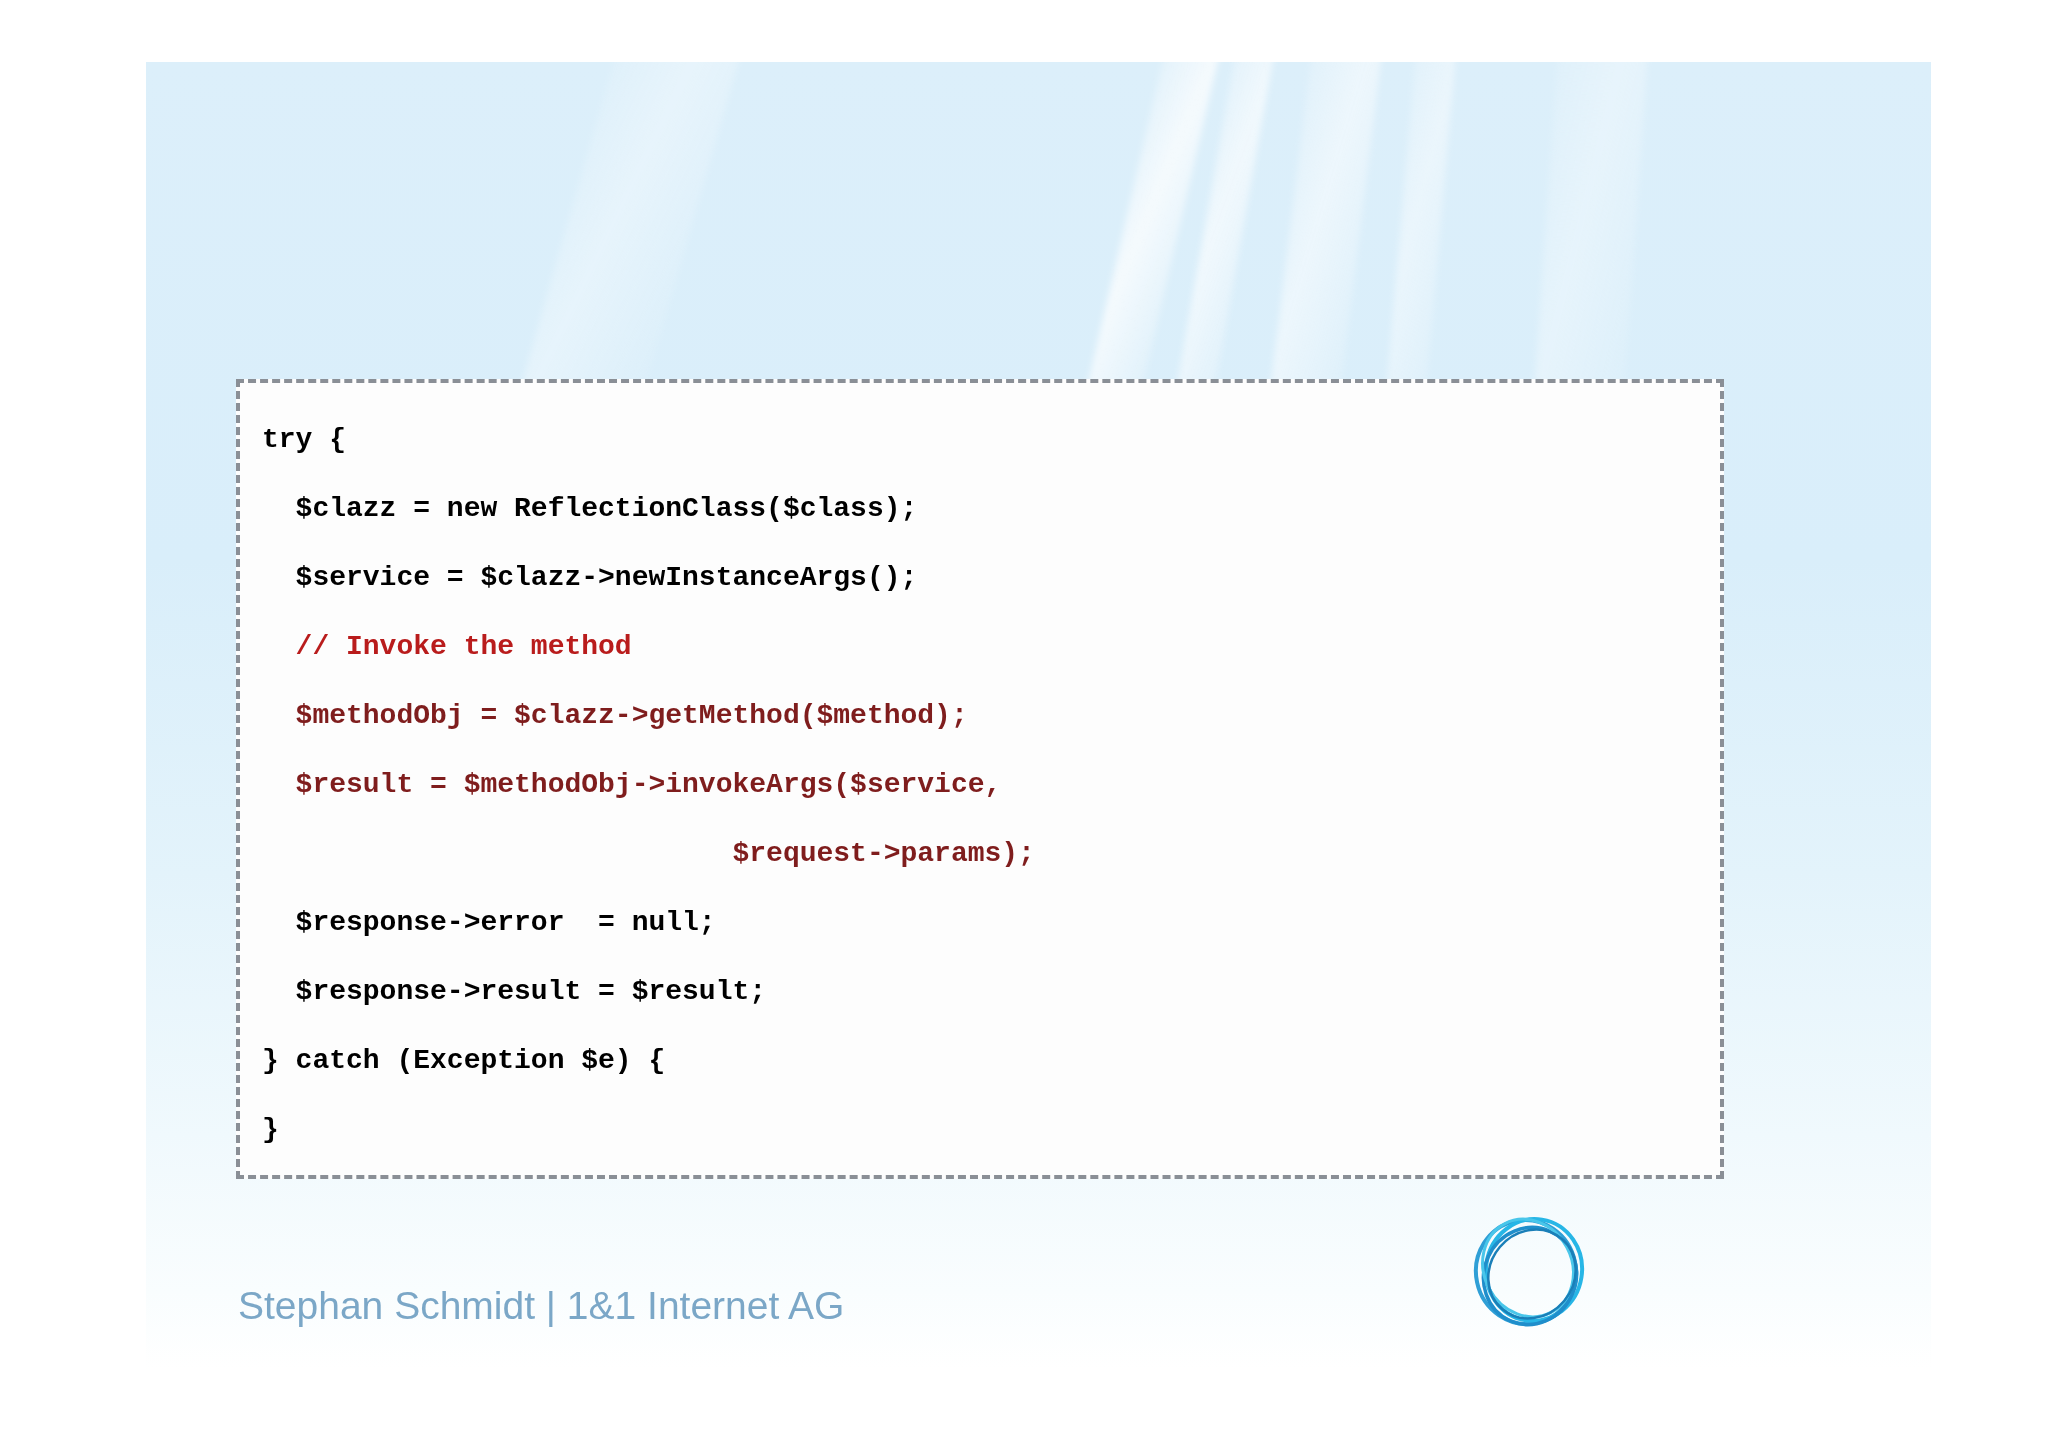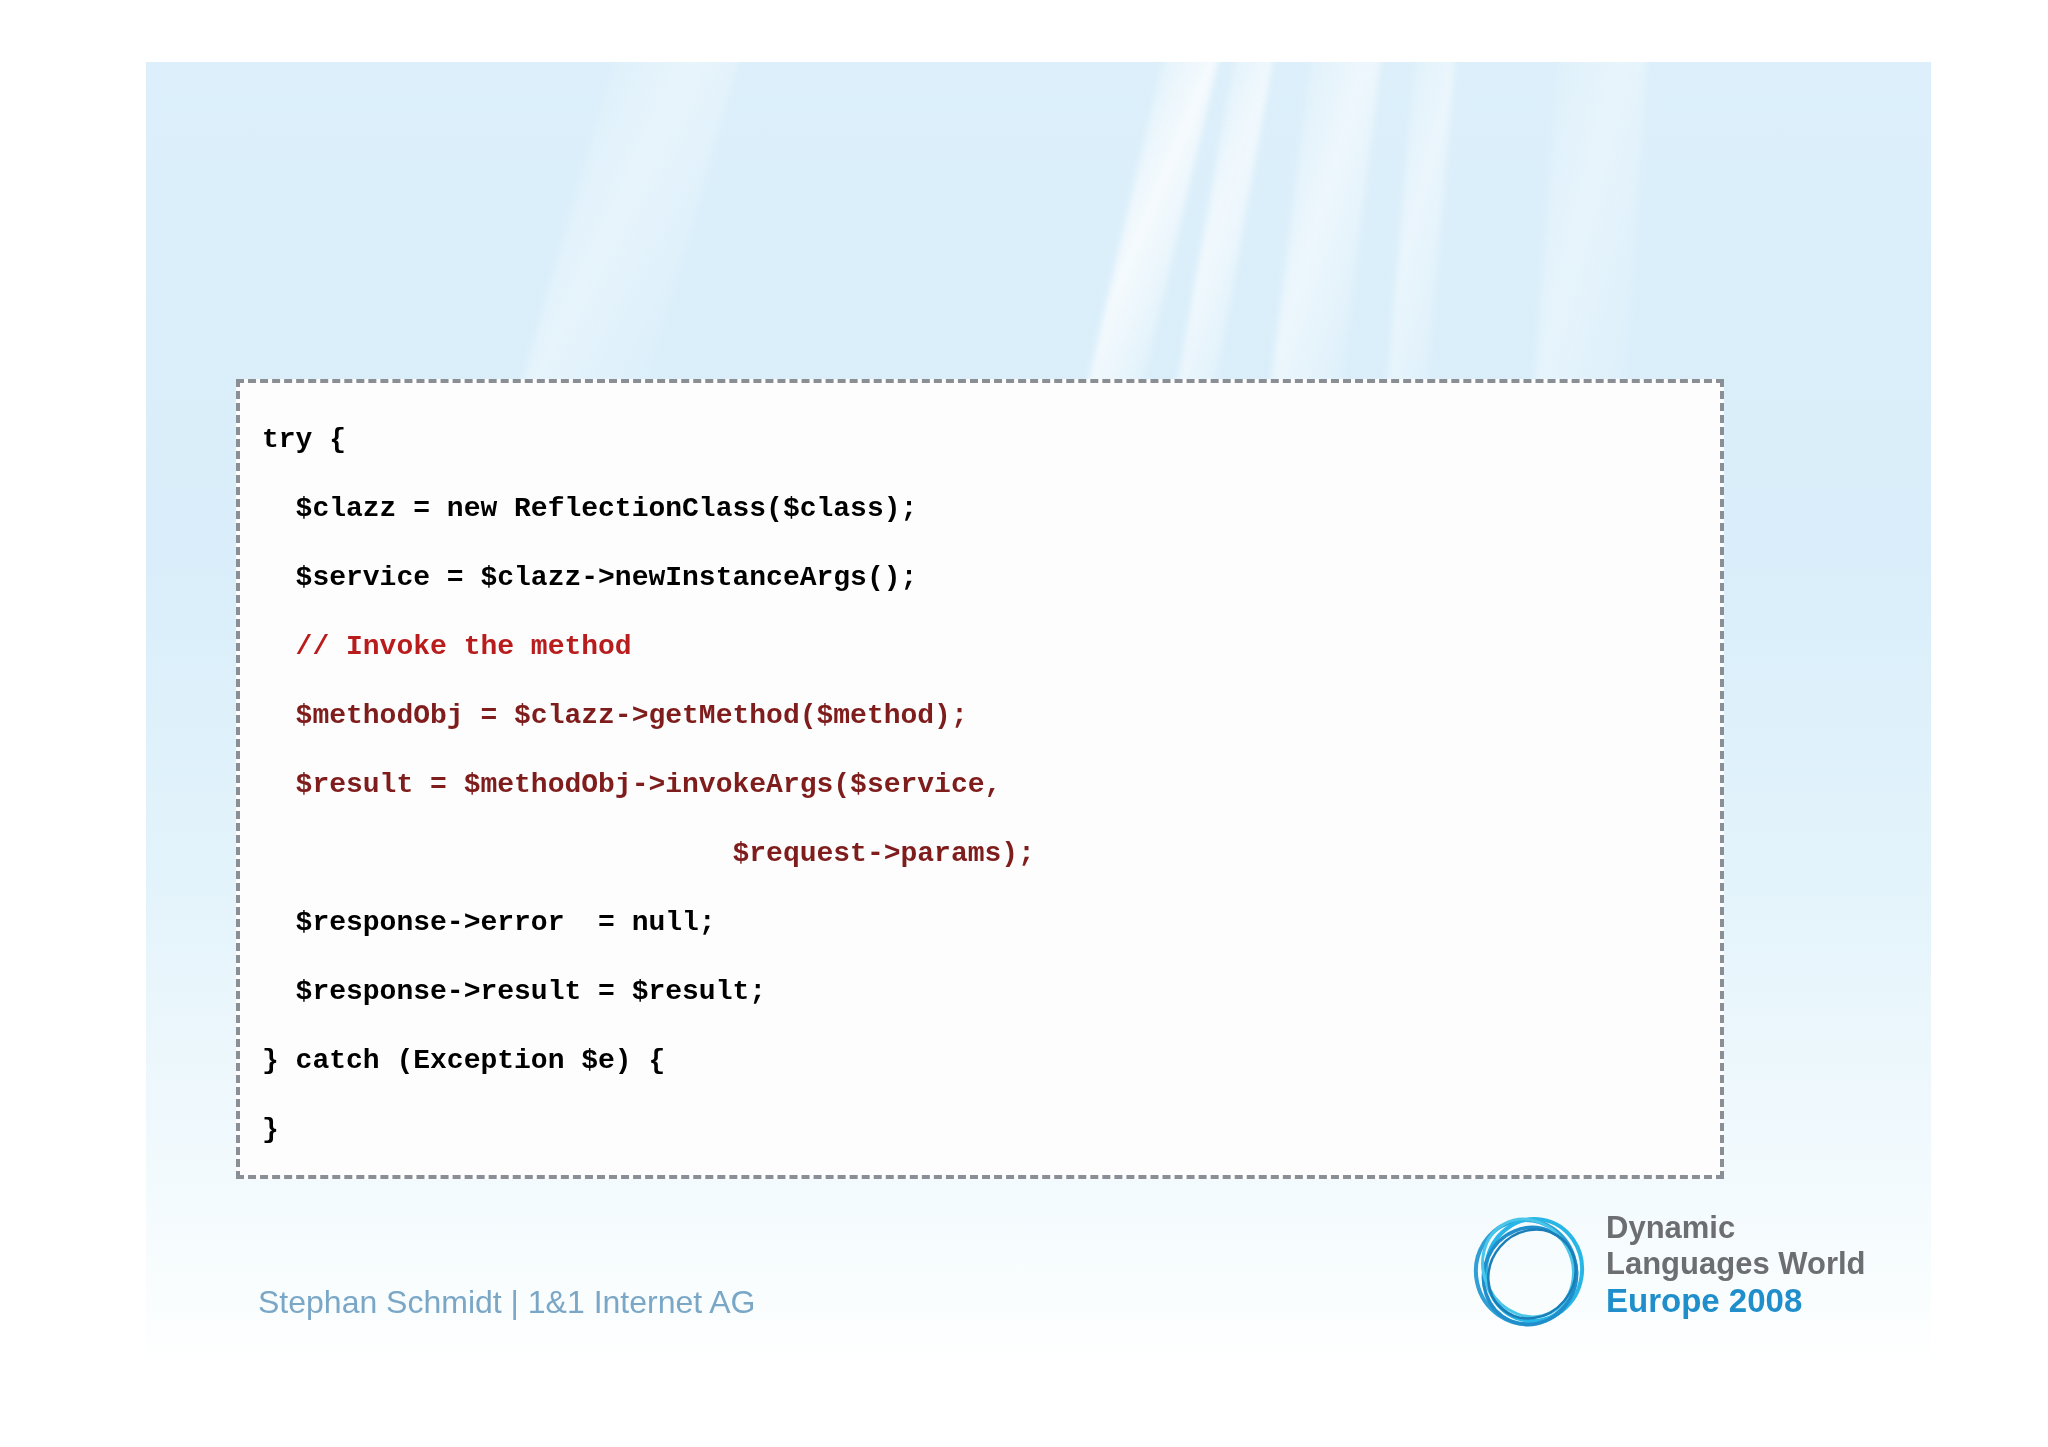--- a/index.html
+++ b/index.html
@@ -95,24 +95,23 @@
   }
   .code-line { white-space: pre; }
   .code-line.comment { color: #b91c1c; }
   .code-line.hl { color: #7f1d1d; }
 
   
   #footer-author {
     position: absolute;
     left: 92px;
     top: 1222px;
-    font-size: 32px;
+    font-size: 39px;
     color: #7ba7c7;
     white-space: nowrap;
-    margin-left: 20px;
   }
 
   
   #logo {
     position: absolute;
     left: 1318px;
     top: 1140px;
     width: 420px;
     height: 140px;
   }
@@ -170,21 +169,16 @@
         <svg viewBox="0 0 132 132" width="132" height="132" xmlns="http://www.w3.org/2000/svg">
           <g fill="none" stroke-linecap="round">
             <ellipse cx="62" cy="66" rx="50" ry="52" stroke="#2f9fd6" stroke-width="4" transform="rotate(-12 62 66)"></ellipse>
             <ellipse cx="70" cy="64" rx="48" ry="51" stroke="#27b6e6" stroke-width="4" transform="rotate(9 70 64)"></ellipse>
             <ellipse cx="66" cy="70" rx="46" ry="49" stroke="#1f8ecb" stroke-width="3.5" transform="rotate(24 66 70)"></ellipse>
             <ellipse cx="64" cy="62" rx="44" ry="50" stroke="#49c6ea" stroke-width="3" transform="rotate(-28 64 62)"></ellipse>
             <ellipse cx="68" cy="68" rx="42" ry="46" stroke="#1a7fb8" stroke-width="2.5" transform="rotate(40 68 68)"></ellipse>
           </g>
         </svg>
       </div>
-      <div id="logo-text">
-        <div class="logo-line-1">Dynamic</div>
-        <div class="logo-line-2">Languages World</div>
-        <div class="logo-line-3">Europe 2008</div>
-      </div>
     </div>
 
   </div>
 </div>
 
 </body></html>

